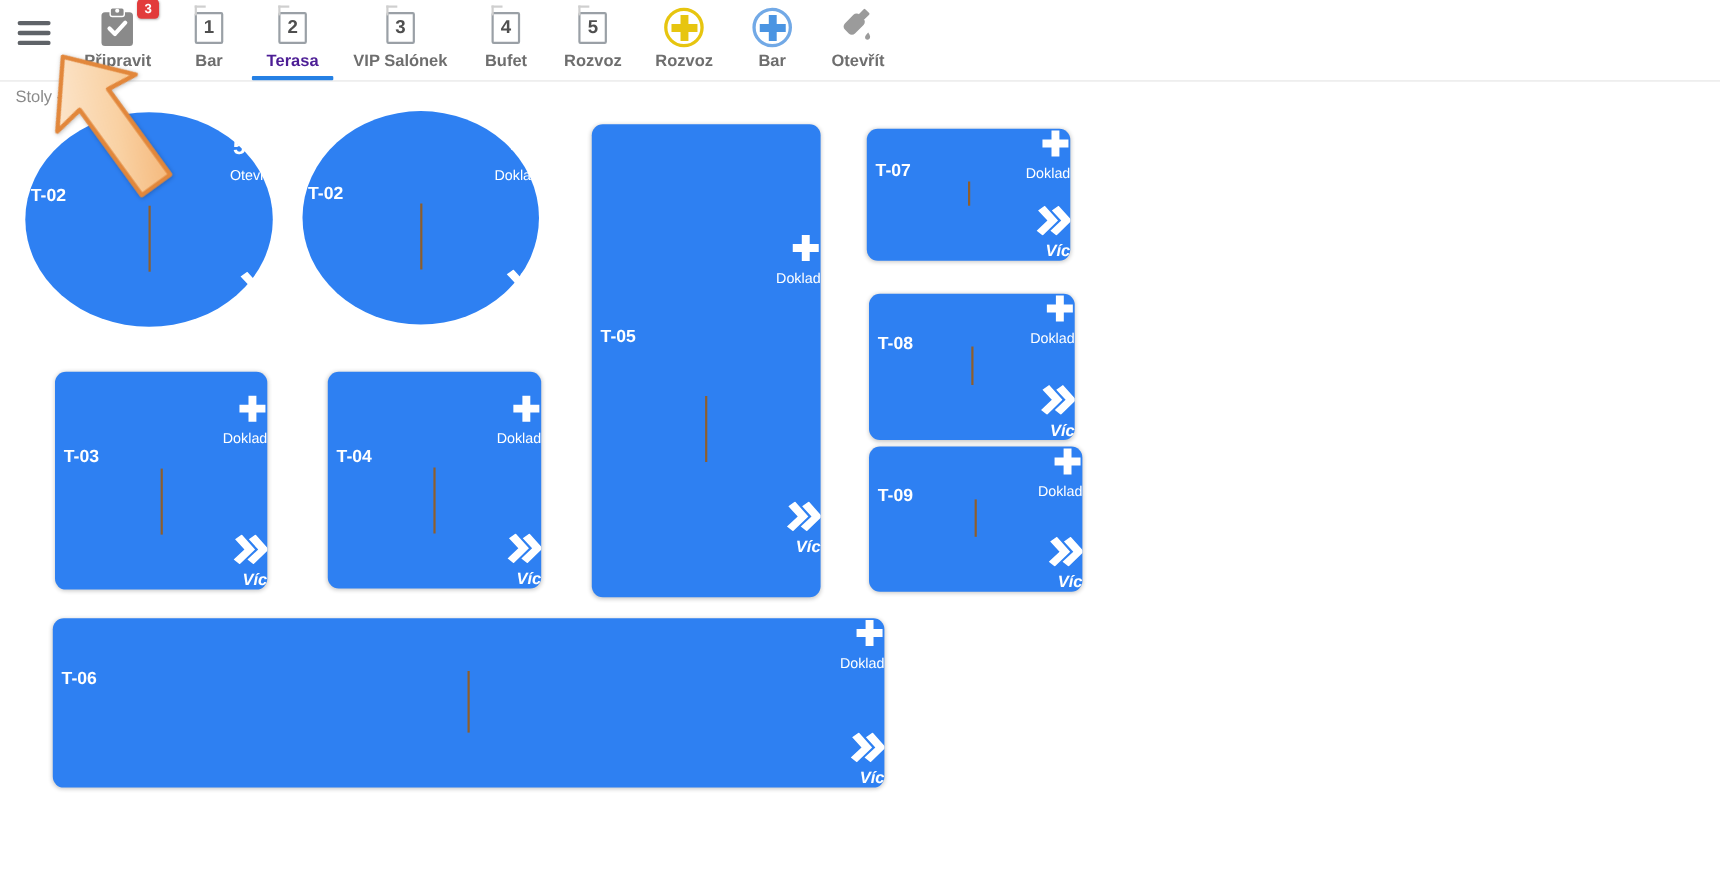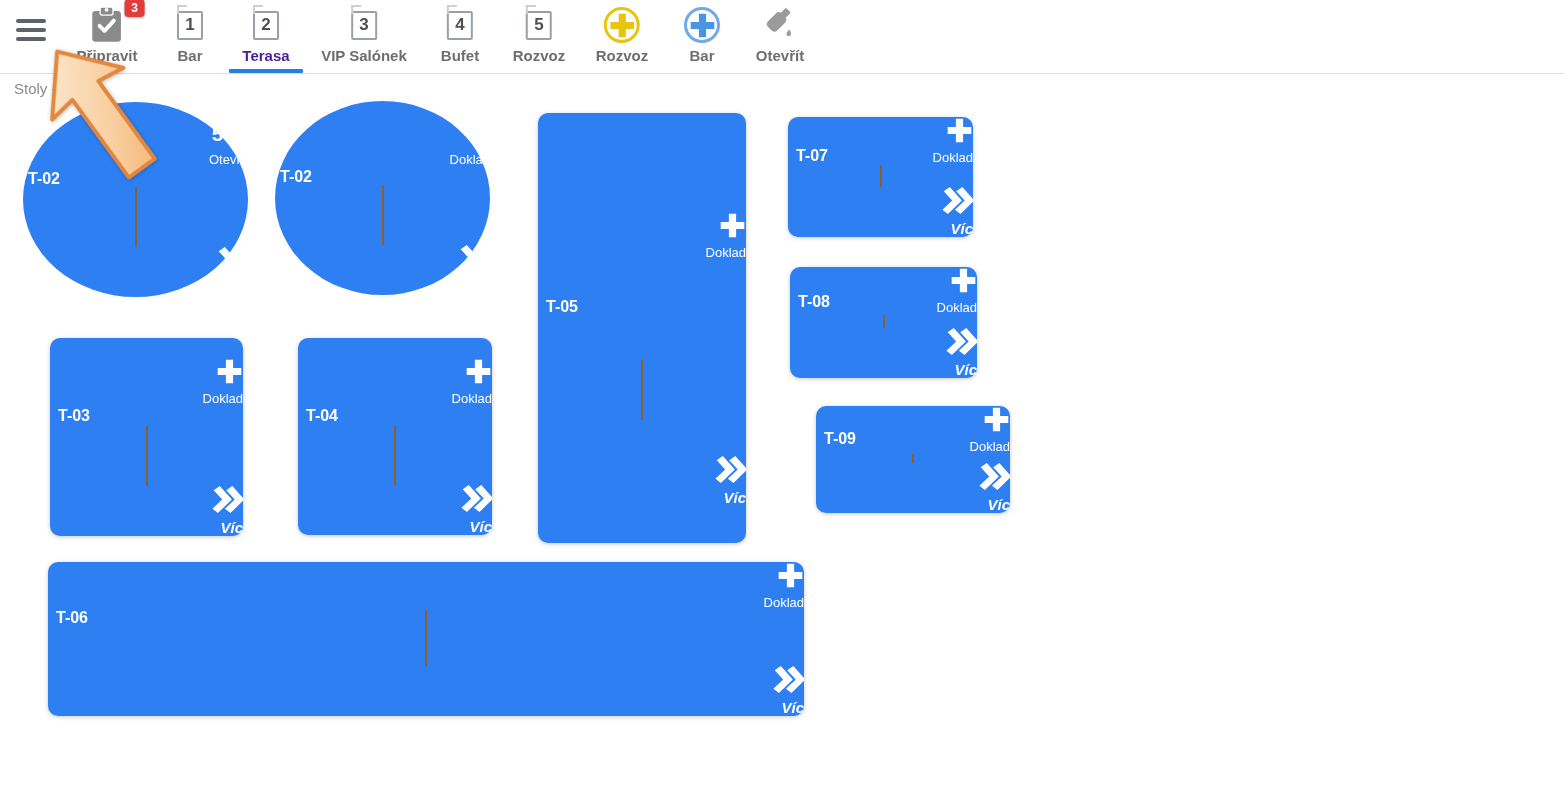--- a/index.html
+++ b/index.html
@@ -50,22 +50,22 @@
   .tile.rect { border-radius:10px; box-shadow:0 1px 4px rgba(0,0,0,.22); }
   .tile.ellipse { border-radius:50%; }
 
   .t01{left:23px;  top:102px; width:225px; height:195px;}
   .t02{left:275px; top:101px; width:215px; height:194px;}
   .t03{left:50px;  top:338px; width:193px; height:198px;}
   .t04{left:274px; top:338px; width:194px; height:197px;margin-left:24px;}
   .t05{left:538px; top:113px; width:208px; height:430px;}
   .t06{left:48px;  top:562px; width:756px; height:154px; border-radius:12px;}
   .t07{left:788px; top:117px; width:185px; height:120px;}
-  .t08{left:790px; top:267px; width:187px; height:111px;}
-  .t09{left:790px; top:406px; width:194px; height:107px;margin-left:26px;}
+  .t08{left:790px; top:267px; width:187px; height:133px;}
+  .t09{left:790px; top:406px; width:194px; height:132px;}
 
   .tlabel { position:absolute; left:8px; top:calc(50% - 30px); font-size:16px; font-weight:700; z-index:2; }
   .tile.ellipse .tlabel { left:5px; }
 
   .sec { display:flex; flex-direction:column; align-items:flex-end; justify-content:center; gap:6px; }
   .sec.main { flex:2; }
   .sec.more { flex:1;border-radius:21px; }
   .vdiv { width:2px; height:60px; background:#8f5e2b; align-self:center; }
 
   .sublabel { font-size:13px; }

